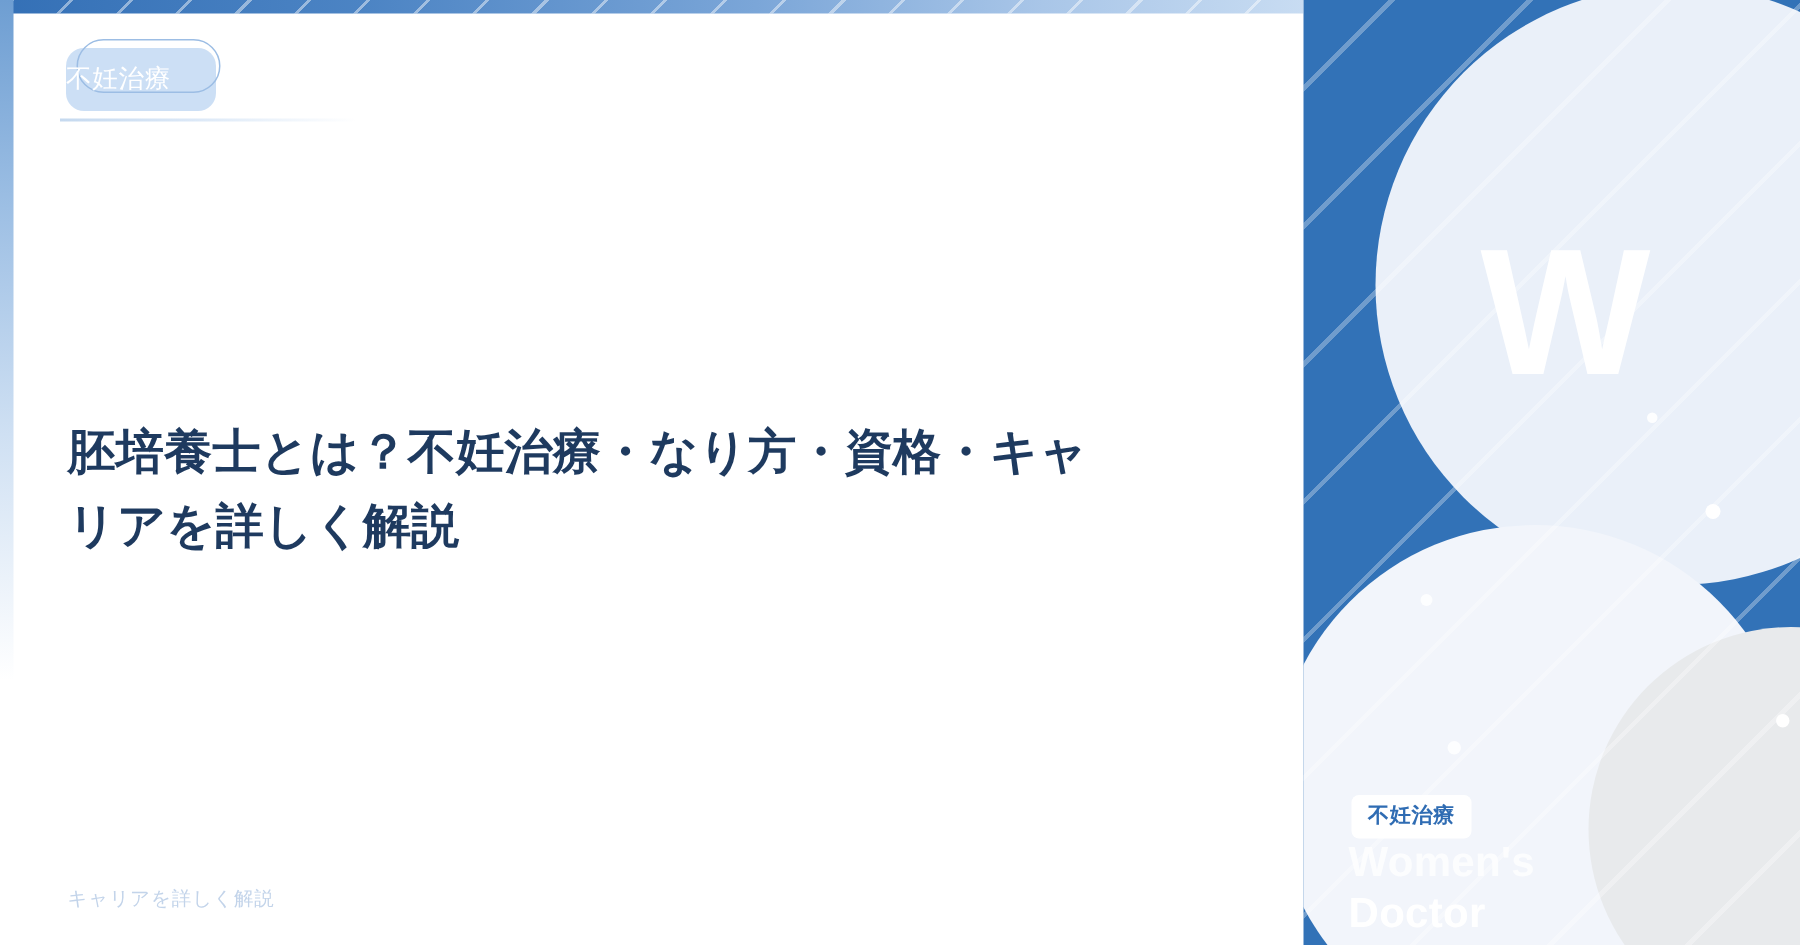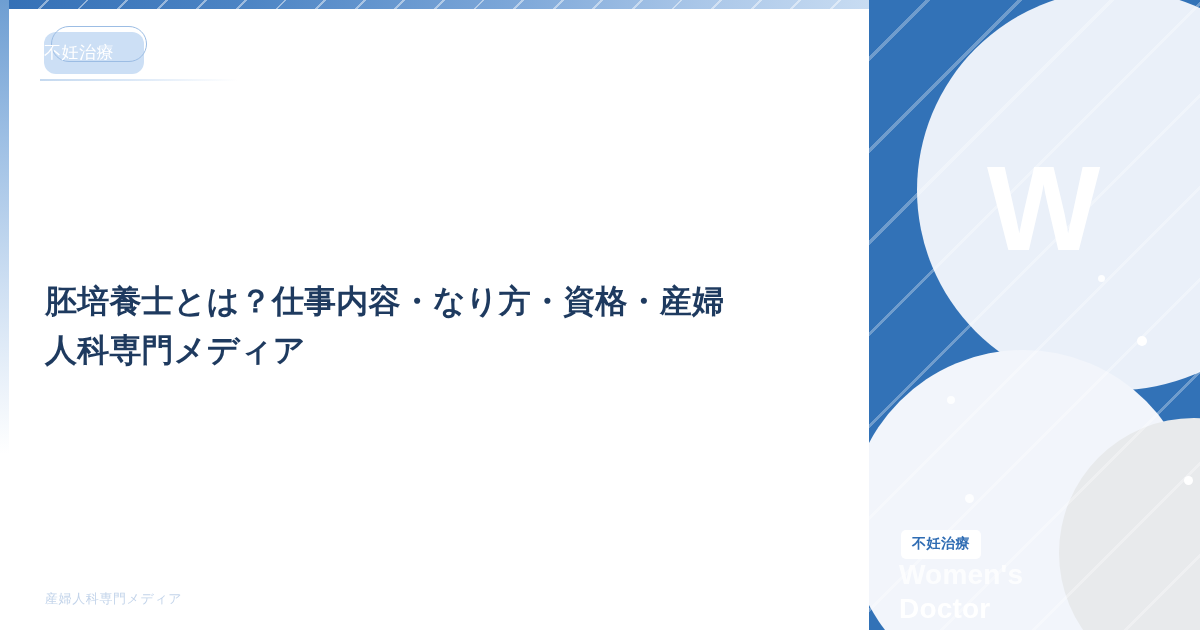--- a/index.html
+++ b/index.html
@@ -263,23 +263,23 @@
     <div class="left-strip"></div>
 
     <div class="badge-wrap">
       <div class="badge-fill"></div>
       <div class="badge-outline"></div>
       <div class="badge-label">不妊治療</div>
     </div>
 
     <div class="badge-underline"></div>
 
-    <h1 class="title">胚培養士とは？仕事内容・なり方・資格・産婦人科専門メディア</h1>
-
-    <div class="media-name">産婦人科専門メディア</div>
+    <h1 class="title">胚培養士とは？不妊治療・なり方・資格・キャリアを詳しく解説</h1>
+
+    <div class="media-name">キャリアを詳しく解説</div>
   </div>
 
   <div class="right-pane">
 
     <div class="circle circle-top"></div>
     <div class="circle circle-mid"></div>
     <div class="circle circle-low"></div>
 
     <div class="watermark-w">W</div>
 

